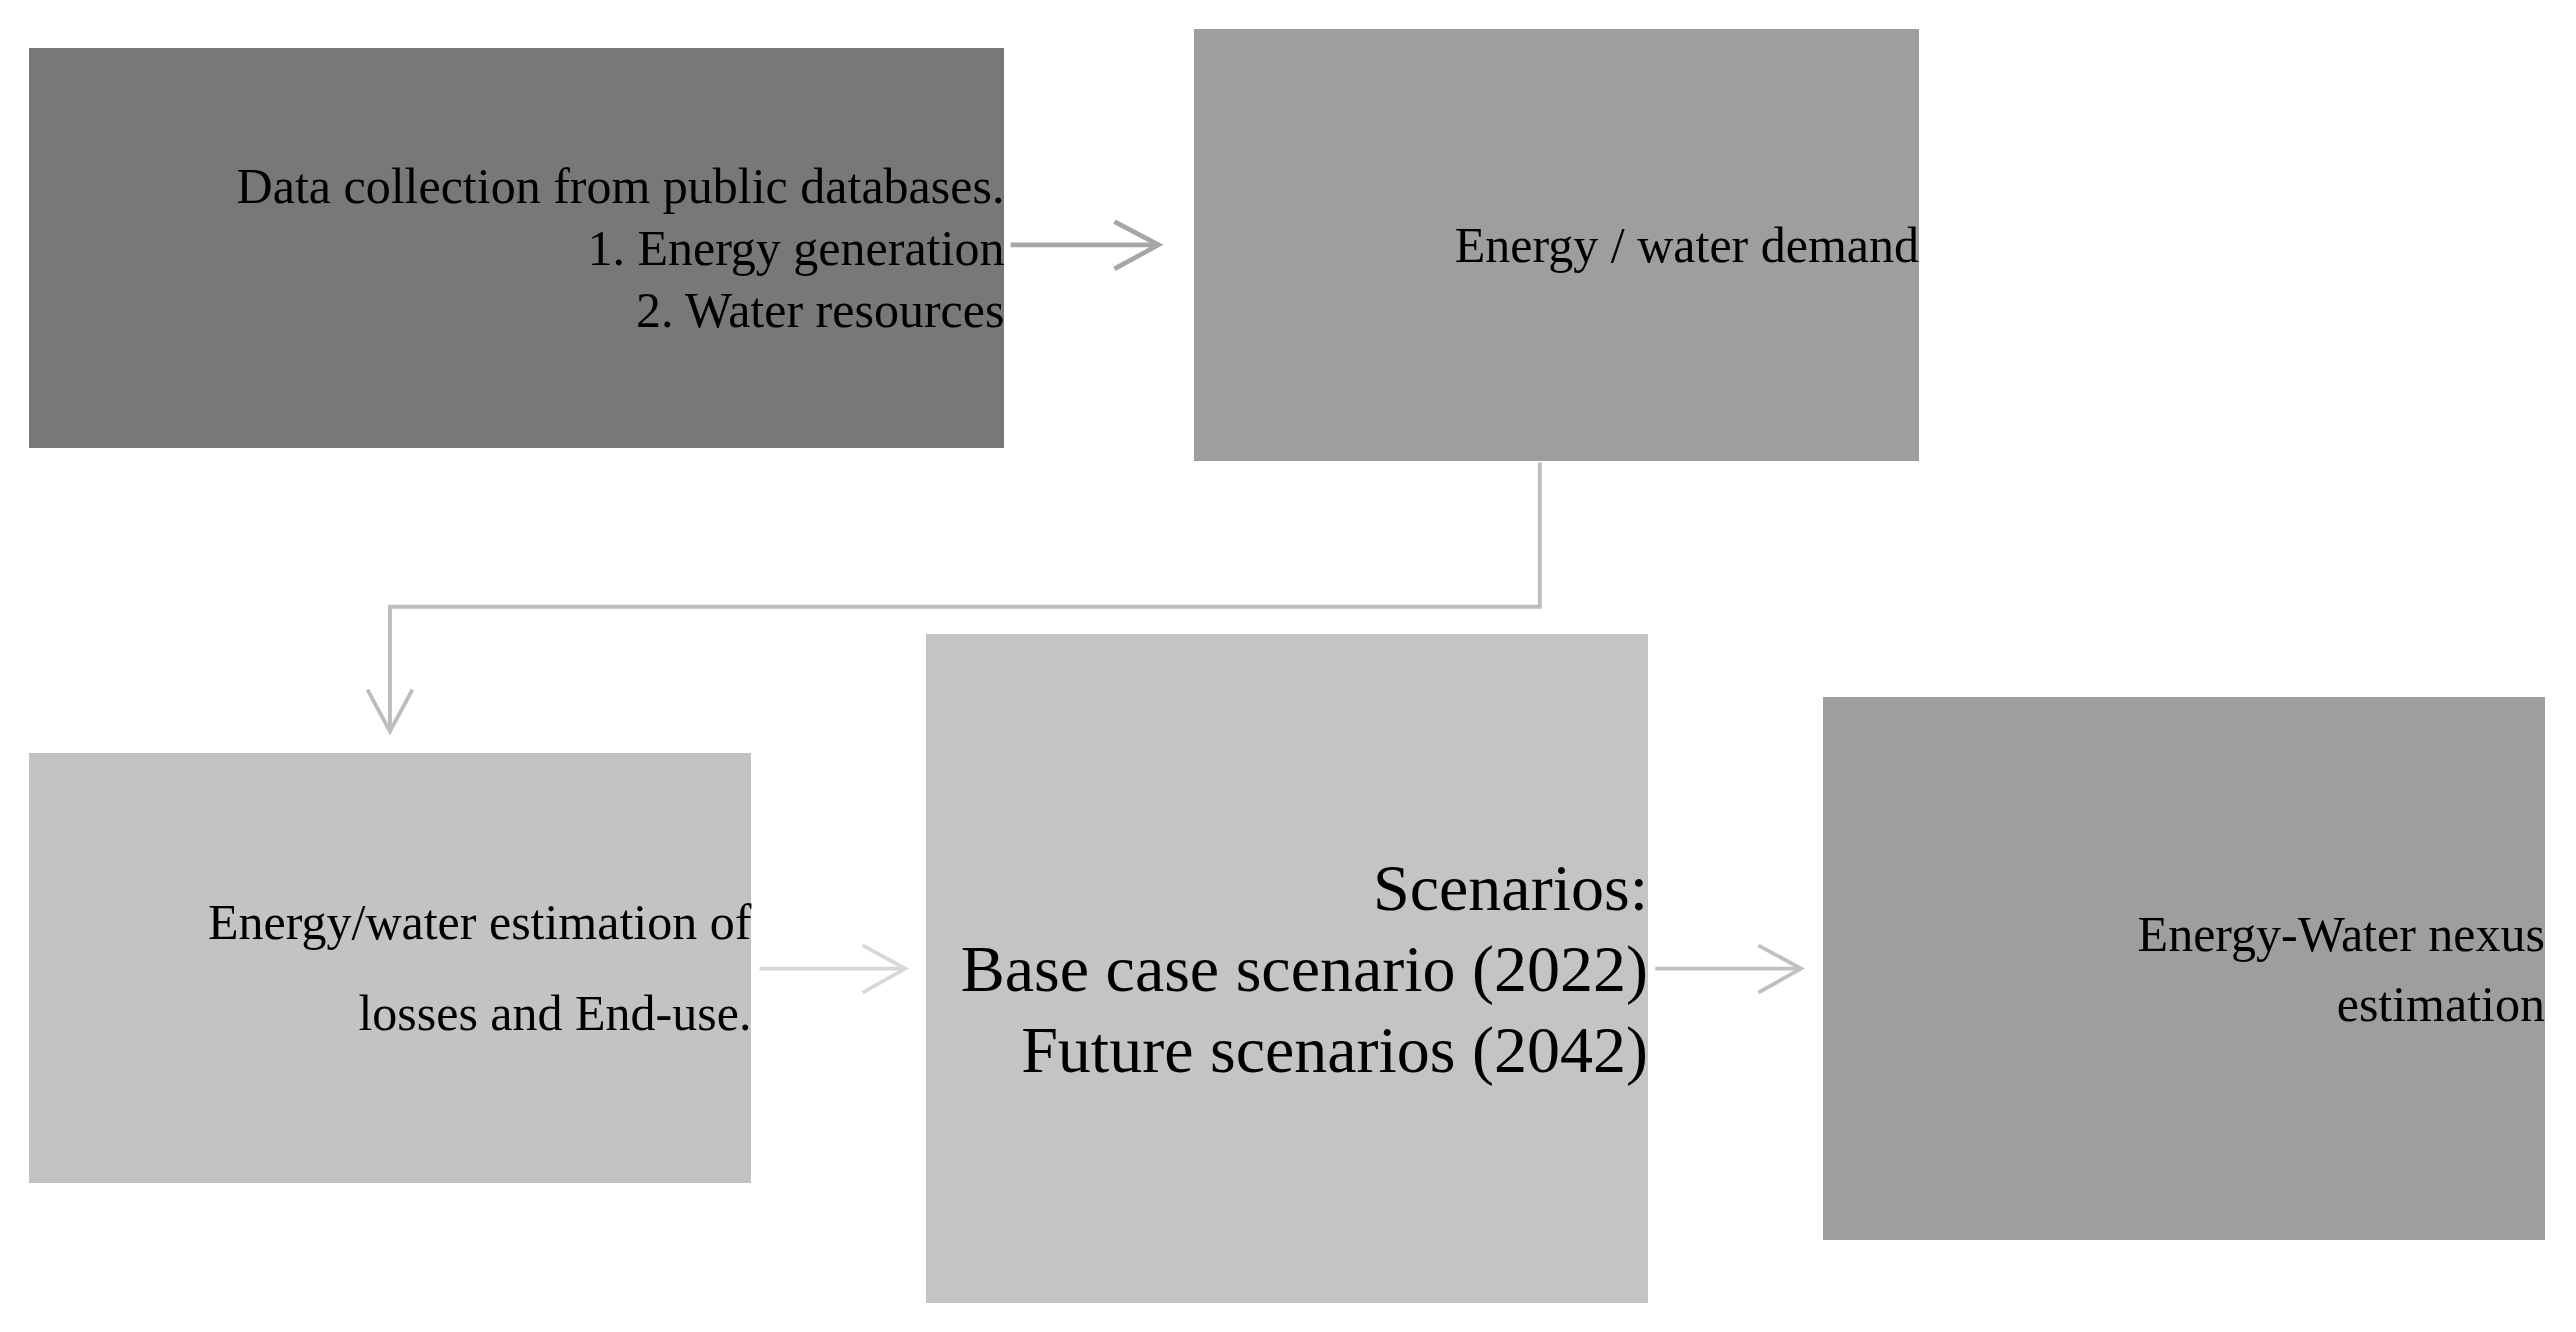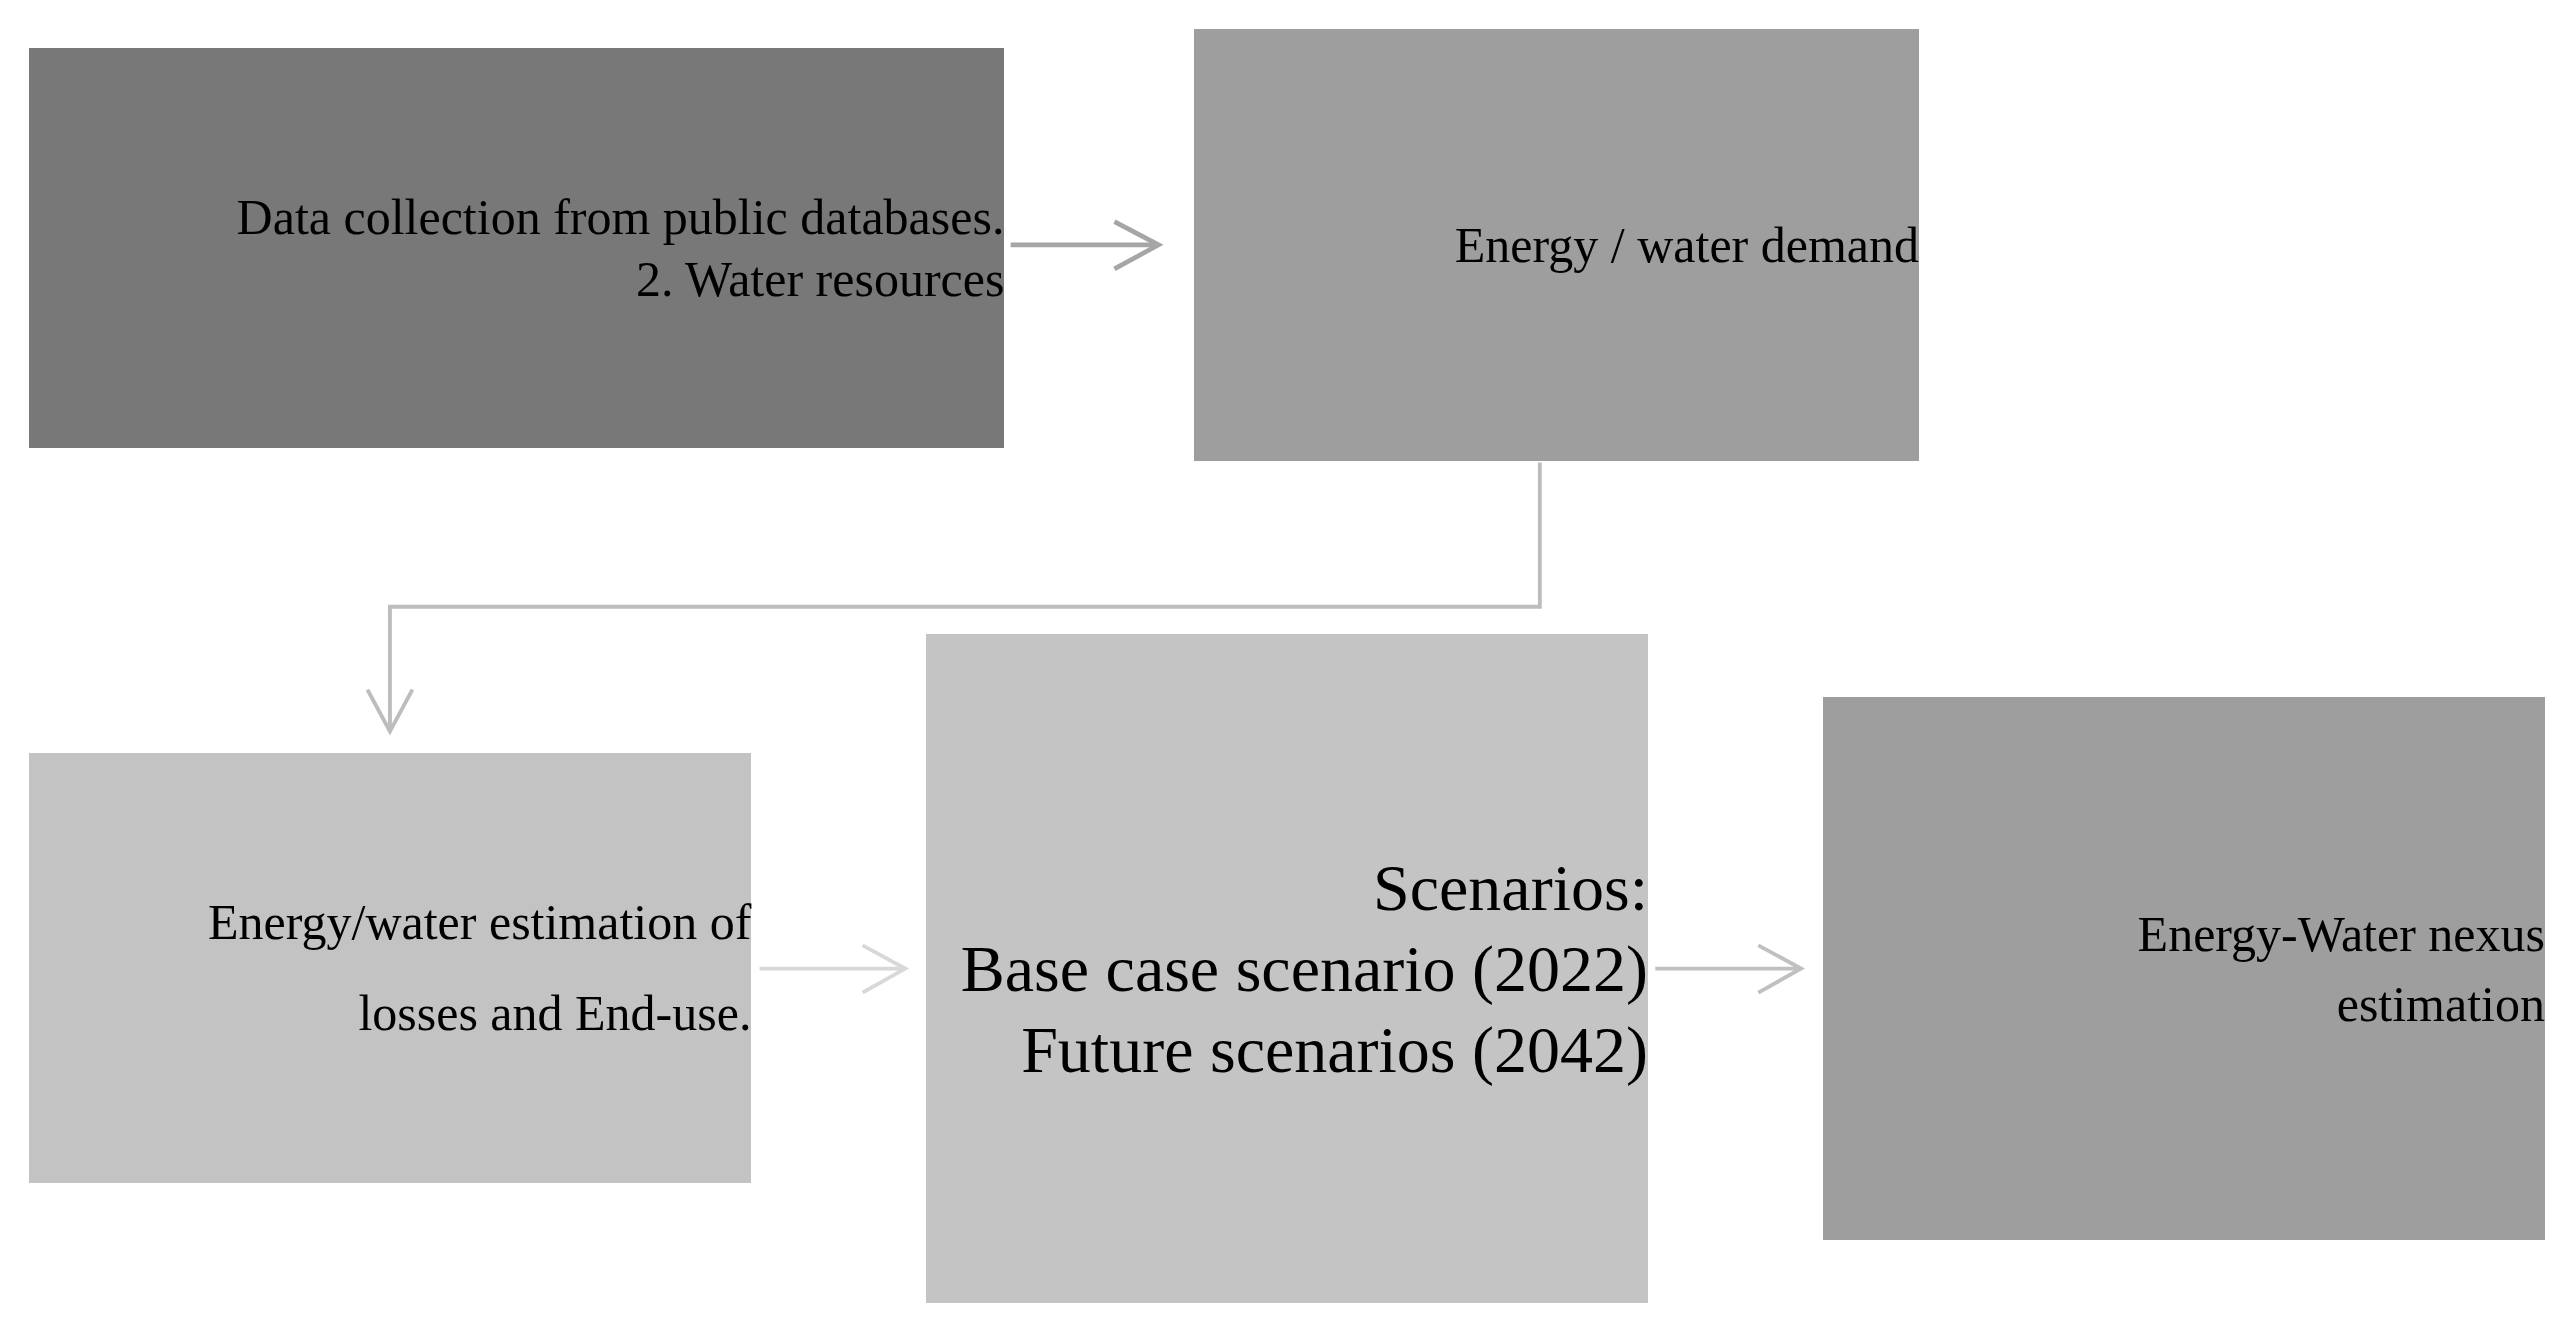--- a/index.html
+++ b/index.html
@@ -34,20 +34,21 @@
     pointer-events: none;
   }
 </style>
 </head>
 <body>
 
 <div class="canvas">
 
   <div class="box" id="box-data-collection" style="background-color: rgb(120, 120, 120);">
     <div class="line">Data collection from public databases.</div>
+    <div class="line">1. Energy generation</div>
     <div class="line">2. Water resources</div>
   </div>
 
   <div class="box" id="box-energy-water-demand" style="background-color: rgb(158, 158, 158); margin-left: 16px;">
     <div class="line">Energy / water demand</div>
   </div>
 
   <div class="box" id="box-estimation-losses" style="background-color: rgb(195, 195, 195);">
     <div class="line">Energy/water estimation of</div>
     <div class="line">losses and End-use.</div>

